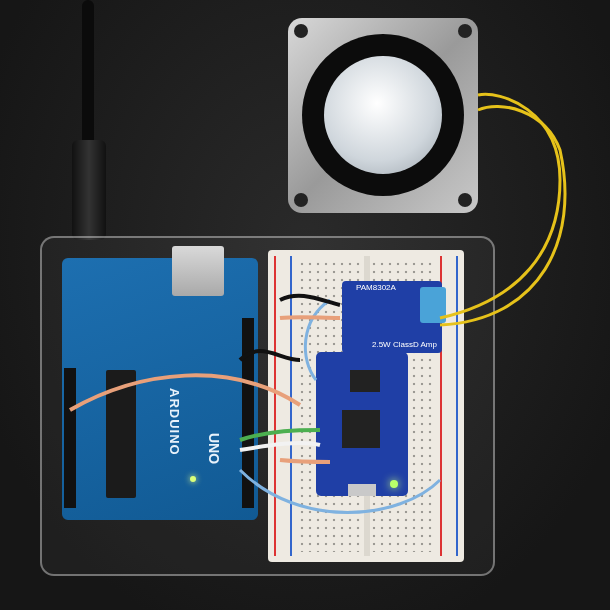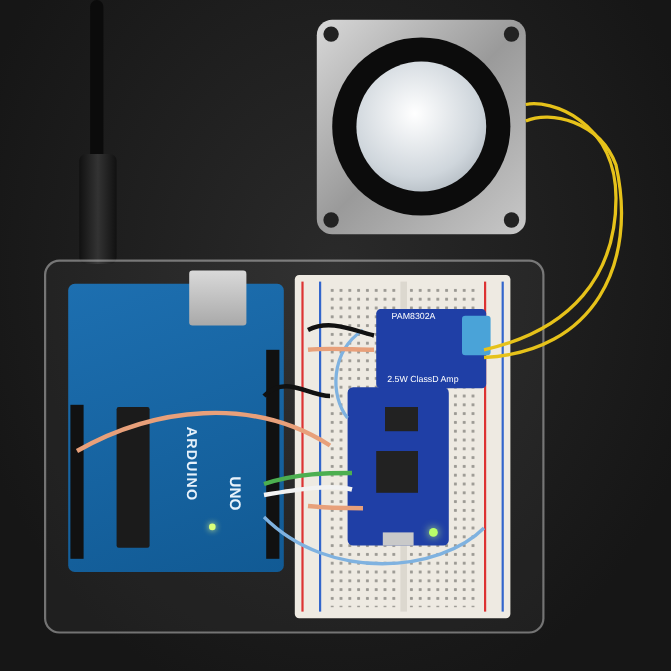--- a/index.html
+++ b/index.html
@@ -18,21 +18,21 @@
     .header-strip { position: absolute; width: 12px; background: #111; }
     .logo { position: absolute; left: 120px; top: 130px; color: #e8f2fb; font-weight: bold; font-size: 13px; transform: rotate(90deg); transform-origin: left top; letter-spacing: 1px; }
     .uno { position: absolute; left: 160px; top: 175px; color: #e8f2fb; font-size: 14px; font-weight: bold; transform: rotate(90deg); transform-origin: left top; }
     .breadboard { position: absolute; left: 268px; top: 250px; width: 196px; height: 312px; background: #eeeae2; border-radius: 4px; }
     .breadboard .rail { position: absolute; top: 6px; bottom: 6px; width: 2px; }
     .breadboard .holes { position: absolute; left: 30px; right: 30px; top: 10px; bottom: 10px; background-image: radial-gradient(circle, #9c9a94 1.2px, transparent 1.6px); background-size: 8px 8px; }
     .breadboard .trench { position: absolute; left: 96px; top: 6px; bottom: 6px; width: 6px; background: #dcd8cf; }
     .amp { position: absolute; left: 342px; top: 281px; width: 100px; height: 72px; background: #1f3fa6; border-radius: 4px; color: #fff; font-size: 8px; }
     .amp .terminal { position: absolute; right: -4px; top: 6px; width: 26px; height: 36px; background: #4aa3d8; border-radius: 3px; }
     .amp .t-top { position: absolute; left: 14px; top: 2px; }
-    .amp .t-bot { position: absolute; left: 10px; bottom: 4px; }
+    .amp .t-bot { position: absolute; left: 30px; bottom: 4px; }
     .fx { position: absolute; left: 316px; top: 352px; width: 92px; height: 144px; background: #1f3fa6; border-radius: 5px; }
     .fx .mcu { position: absolute; left: 26px; top: 58px; width: 38px; height: 38px; background: #222; }
     .fx .eeprom { position: absolute; left: 34px; top: 18px; width: 30px; height: 22px; background: #222; }
     .fx .microusb { position: absolute; left: 32px; bottom: 0; width: 28px; height: 12px; background: #c9c9c9; }
     .fx .led { position: absolute; right: 10px; bottom: 8px; width: 8px; height: 8px; background: #b9ff6a; border-radius: 50%; box-shadow: 0 0 8px #caff7a; }
     .ard-led { position: absolute; left: 190px; top: 476px; width: 6px; height: 6px; border-radius: 50%; background: #d9ff7a; box-shadow: 0 0 6px #e5ff8d; }
     svg.wires { position: absolute; inset: 0; }
   </style>
 </head>
 <body>

